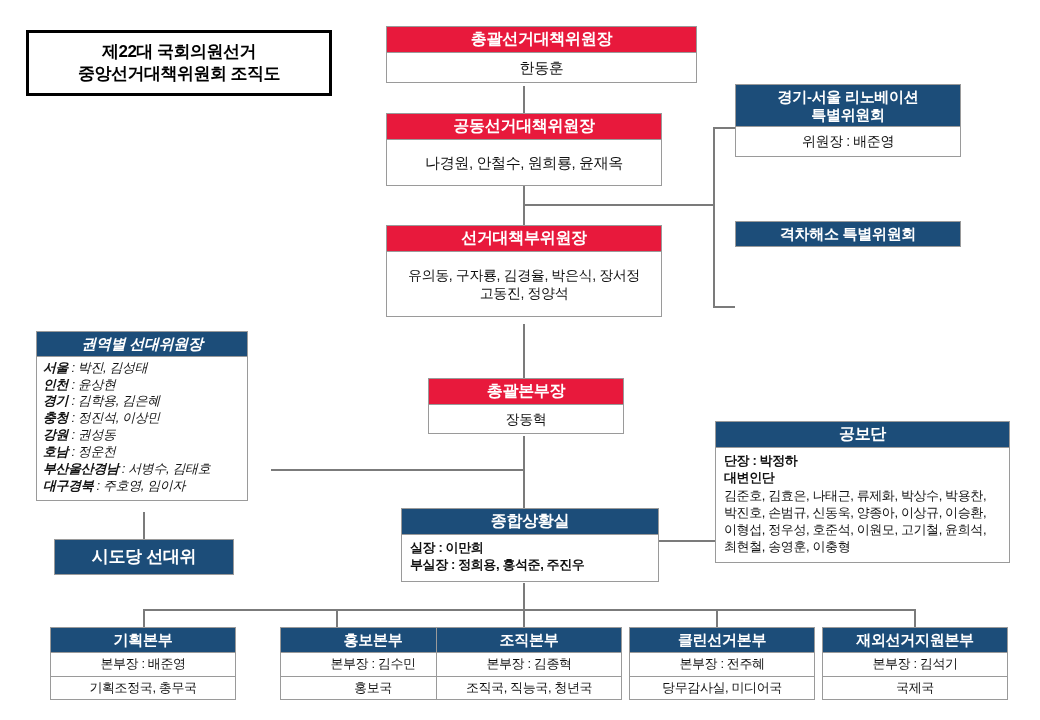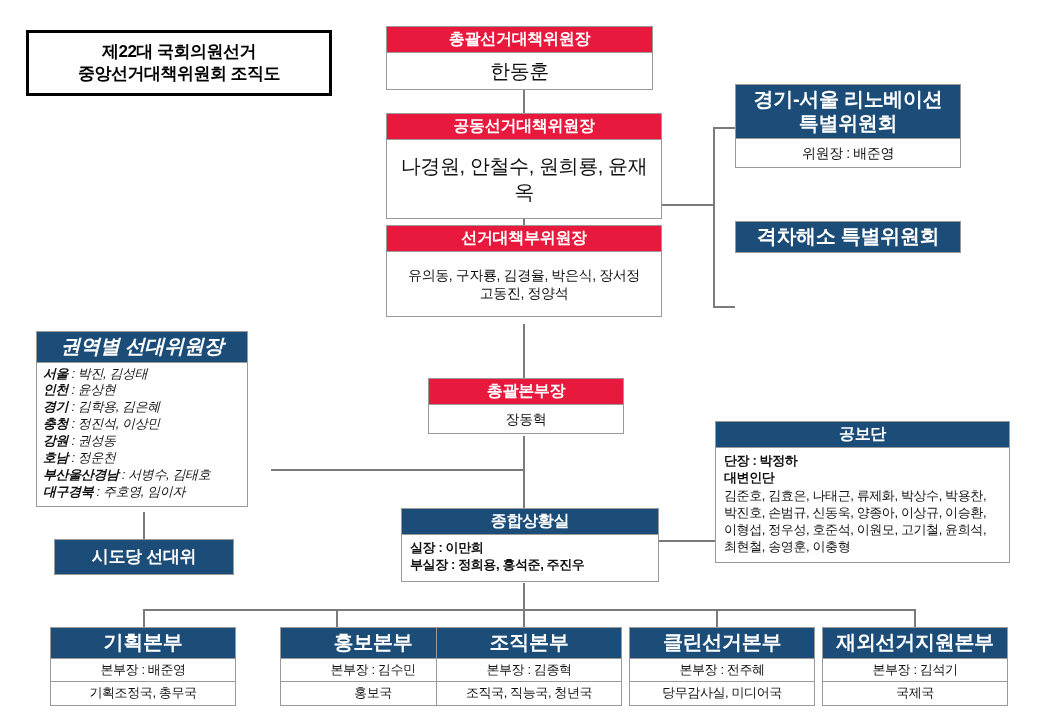--- a/index.html
+++ b/index.html
@@ -56,21 +56,21 @@
     text-align: center;
     font-weight: bold;
     line-height: 1.28;
     letter-spacing: -0.5px;
     color: #000000;
   }
 
   
   .fs17 { font-size: 17px; }
   .fs16 { font-size: 16px; }
-  .fs15 { font-size: 20px; }
+  .fs15 { font-size: 15px; }
   .fs14 { font-size: 14px; }
   .fs13 { font-size: 13px; }
   .b { font-weight: bold; }
   .nowrap-pre { white-space: pre-line; }
 </style>
 </head>
 <body>
 
 <div id="chart">
 
@@ -108,21 +108,21 @@
   <div class="line v" style="left:716px; top:609px; height:18px;"></div>
   <div class="line v" style="left:914px; top:609px; height:18px;"></div>
 
   <div class="title-plate fs17" style="left:26px; top:30px; width:306px; height:66px;">
     <div>
       <div>제22대 국회의원선거</div>
       <div>중앙선거대책위원회 조직도</div>
     </div>
   </div>
 
-  <div class="node red" style="left:386px; top:26px; width:267px;">
+  <div class="node red" style="left:386px; top:26px; width:311px;">
     <div class="hd fs16">총괄선거대책위원장</div>
     <div class="bd center fs15">한동훈</div>
   </div>
 
   <div class="node red" style="left:386px; top:113px; width:276px;">
     <div class="hd fs16">공동선거대책위원장</div>
     <div class="bd center fs15" style="padding-top:13px; padding-bottom:13px;">나경원, 안철수, 원희룡, 윤재옥</div>
   </div>
 
   <div class="node red" style="left:386px; top:225px; width:276px;">

